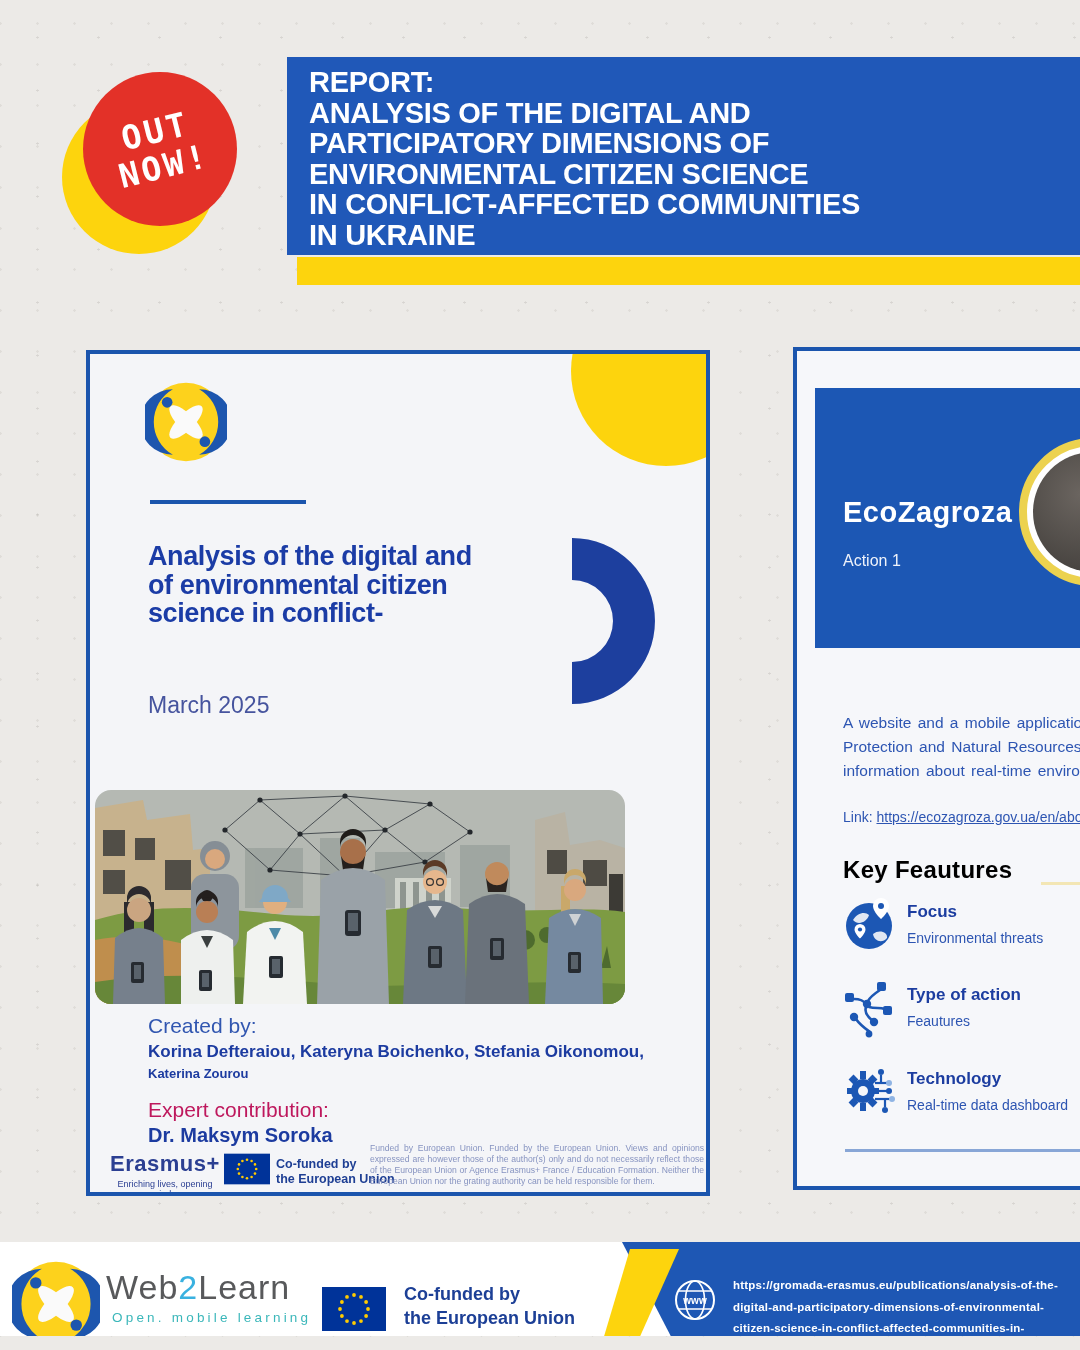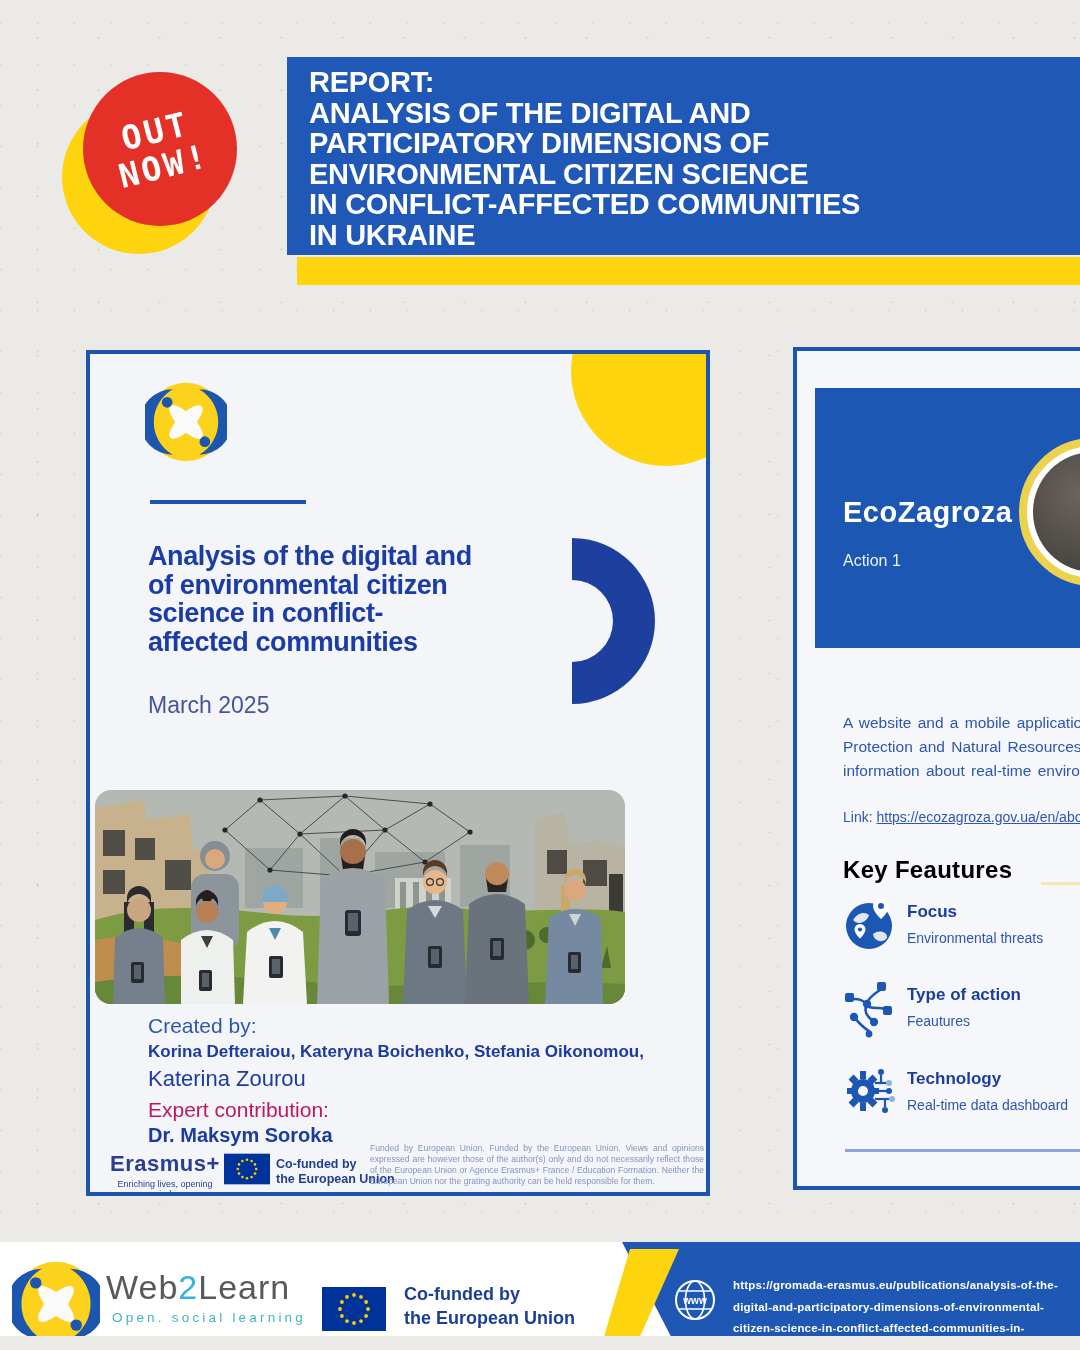--- a/index.html
+++ b/index.html
@@ -34,21 +34,21 @@
   .gromada-logo{position:absolute;left:55px;top:27px;}
   .gromada-word{position:absolute;left:150px;top:52px;font-size:31px;font-weight:bold;color:#1d56ae;letter-spacing:1.5px;}
   .cover-rule{position:absolute;left:60px;top:146px;width:156px;height:4px;background:#1b55ad;}
   .half-donut{position:absolute;left:482px;top:184px;}
   .cover-title{position:absolute;left:58px;top:188px;}
   .cover-title div{font-size:27px;font-weight:bold;color:#1b3ca6;line-height:28.5px;letter-spacing:-0.4px;white-space:nowrap;}
   .cover-date{position:absolute;left:58px;top:338px;font-size:23px;color:#46549e;}
   .illu-wrap{position:absolute;left:5px;top:436px;width:530px;height:214px;border-radius:16px;overflow:hidden;}
   .created-label{position:absolute;left:58px;top:660px;font-size:21px;color:#3156b0;}
   .authors1{position:absolute;left:58px;top:688px;font-size:17px;font-weight:bold;color:#1c3ba0;white-space:nowrap;}
-  .authors2{position:absolute;left:58px;top:712px;font-size:22px;font-weight:normal;color:#1c3ba0;}
+  .authors2{position:absolute;left:58px;top:712px;font-size:13px;font-weight:bold;color:#1c3ba0;}
   .expert-label{position:absolute;left:58px;top:744px;font-size:21px;color:#be185d;}
   .expert-name{position:absolute;left:58px;top:770px;font-size:20px;font-weight:bold;color:#1c3ba0;}
   .erasmus-wrap{position:absolute;left:20px;top:797px;width:110px;text-align:center;color:#2b3f92;}
   .erasmus-name{font-size:22px;font-weight:bold;letter-spacing:0.5px;}
   .erasmus-tag{font-size:9px;margin-top:2px;}
   .euflag-cover{position:absolute;left:134px;top:799px;}
   .cofunded-cover{position:absolute;left:186px;top:803px;font-size:12.5px;font-weight:bold;color:#1e3f94;line-height:15px;}
   .disclaimer{position:absolute;left:280px;top:789px;width:334px;font-size:8.6px;line-height:11px;color:#8693c0;text-align:justify;}
 
   
@@ -121,21 +121,20 @@
   <div class="cover-rule"></div>
 
   <svg class="half-donut" width="92" height="166" viewBox="0 0 92 166">
     <path d="M0,0 A83,83 0 0 1 0,166 L0,124 A41,41 0 0 0 0,42 Z" fill="#1d3f9e"></path>
   </svg>
 
   <div class="cover-title">
     <div>Analysis of the digital and</div>
     <div>of environmental citizen</div>
     <div>science in conflict-</div>
-    <div>affected communities</div>
   </div>
   <div class="cover-date">March 2025</div>
 
   <div class="illu-wrap">
     <svg width="530" height="214" viewBox="0 0 530 214">
       <rect width="530" height="214" fill="#b5b9b3"></rect>
       <g fill="#9ca39e" opacity="0.85">
         <rect x="150" y="58" width="58" height="60"></rect>
           <rect x="225" y="48" width="40" height="70"></rect>
         <rect x="280" y="62" width="70" height="56"></rect>
@@ -414,21 +413,21 @@
     <path d="M34,10 A46,46 0 0 0 34,90 A33,33 0 0 1 34,10 Z" fill="#1d56ae"></path>
     <path d="M66,10 A46,46 0 0 1 66,90 A33,33 0 0 0 66,10 Z" fill="#1d56ae"></path>
     <ellipse cx="50" cy="50" rx="27" ry="10" fill="#fafafa" transform="rotate(45 50 50)"></ellipse>
     <ellipse cx="50" cy="50" rx="27" ry="10" fill="#fafafa" transform="rotate(-45 50 50)"></ellipse>
     <circle cx="27" cy="26" r="6.5" fill="#1d56ae"></circle>
     <circle cx="73" cy="74" r="6.5" fill="#1d56ae"></circle>
     <circle cx="73" cy="26" r="6" fill="#fdd21c"></circle>
     <circle cx="27" cy="74" r="6" fill="#fdd21c"></circle>
   </svg>
   <div class="w2l-name"><span>Web</span><span class="w2l-2">2</span><span>Learn</span></div>
-  <div class="w2l-tag">Open. social learning</div>
+  <div class="w2l-tag">Open. mobile learning</div>
 
   <svg class="euflag-footer" width="72" height="66" viewBox="0 0 72 66">
     <rect width="72" height="66" fill="#ffffff"></rect>
     <rect x="4" y="11" width="64" height="44" fill="#003399"></rect>
     <g fill="#ffcc00">
       <circle cx="50" cy="33" r="1.9"></circle>
         <circle cx="48.1" cy="40" r="1.9"></circle>
         <circle cx="43" cy="45.1" r="1.9"></circle>
       <circle cx="36" cy="47" r="1.9"></circle>
         <circle cx="29" cy="45.1" r="1.9"></circle>

